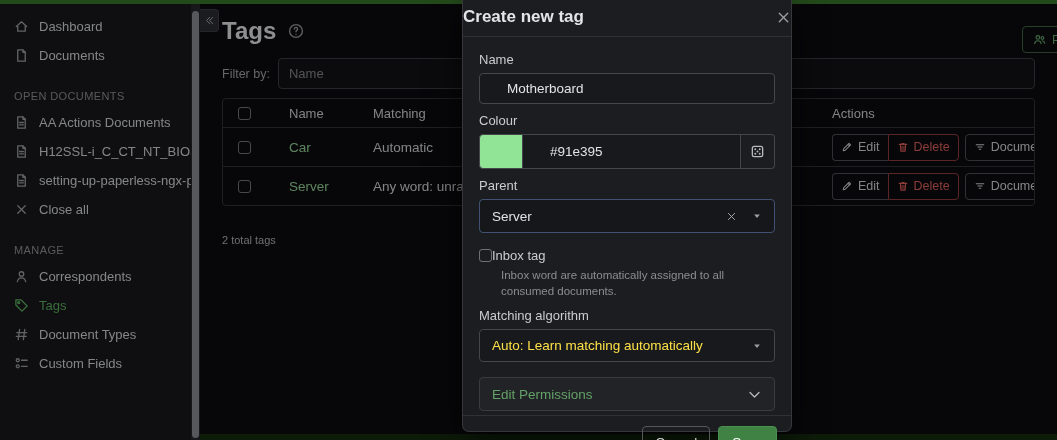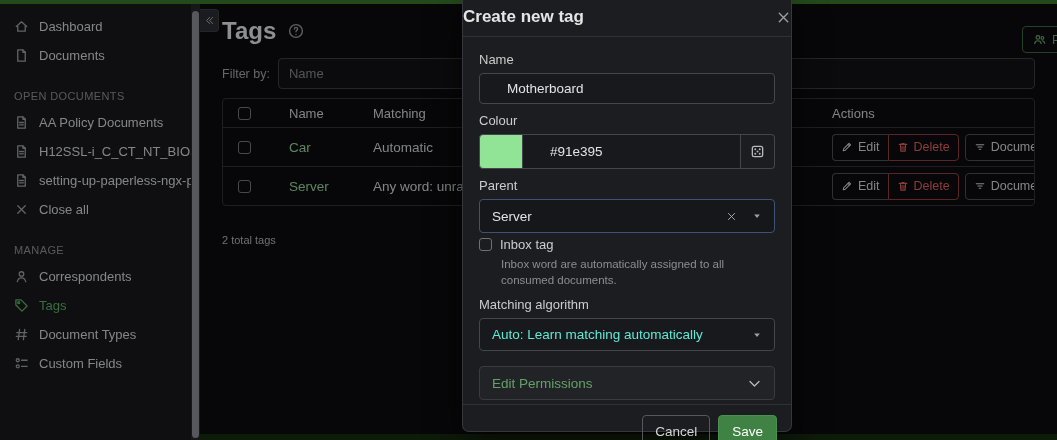--- a/index.html
+++ b/index.html
@@ -69,24 +69,24 @@
   .inp { width:100%; height:31px; background:#18191c; border:1px solid #45464c; border-radius:4px; color:#e2e3e5; padding:0 27px; font-size:13.5px; outline:none; font-family:inherit; }
   .colour-row { display:flex; height:35px; }
   .swatch { width:44px; flex:none; border:1px solid #45464c; border-radius:4px 0 0 4px; }
   .colour-input { height:35px; border-radius:0; border-left:none; flex:1; min-width:0; }
   .dice-btn { width:34px; flex:none; border:1px solid #45464c; border-left:none; border-radius:0 4px 4px 0; background:transparent; color:#b9babd; display:flex; align-items:center; justify-content:center; cursor:pointer; }
   .dice-btn .icon { width:15px; height:15px; }
   .ng-select { height:34px; border:1px solid #415174; border-radius:4px; display:flex; align-items:center; padding:0 12px; font-size:13.5px; color:#e2e3e5; background:#16171b; cursor:pointer; }
   .ng-right { margin-left:auto; display:flex; align-items:center; gap:15px; color:#a9aaad; }
   .ng-clear { width:11px; height:11px; display:inline-flex; cursor:pointer; }
   .caret { width:10px; height:10px; display:inline-flex; color:#9fa0a3; }
-  .inbox-row { display:flex; align-items:center; gap:8px; margin-top:4px; }
+  .inbox-row { display:flex; align-items:center; gap:0; margin-top:15px; }
   .inbox-row .f-label { margin:0; cursor:pointer; }
   .hint { font-size:11.5px; color:#8c8d91; margin:5px 0 0 22px; line-height:1.35; }
-  .select { width:100%; height:33px; background:#18191c; border:1px solid #45464c; border-radius:4px; color:#5eead4; padding:0 12px; font-size:13.5px; display:flex; align-items:center; justify-content:space-between; cursor:pointer; }
+  .select { width:100%; height:33px; background:#18191c; border:1px solid #45464c; border-radius:4px; color:#fde047; padding:0 12px; font-size:13.5px; display:flex; align-items:center; justify-content:space-between; cursor:pointer; }
   .accordion { margin-top:15px; height:34px; border:1px solid #3a3b40; background:#222327; border-radius:4px; display:flex; align-items:center; justify-content:space-between; padding:0 12px; font-size:13.5px; color:#63a167; cursor:pointer; }
   .accordion .icon { width:15px; height:15px; color:#b9babd; }
   .m-foot { border-top:1px solid #303137; padding:10px 14px; display:flex; justify-content:flex-end; gap:8px; flex:none; }
   .btn-cancel { height:32px; padding:0 12px; border:1px solid #56575c; border-radius:4px; color:#d3d4d6; font-size:13.5px; background:transparent; cursor:pointer; font-family:inherit; }
   .btn-save { height:32px; padding:0 13px; border:1px solid #4a9150; border-radius:4px; color:#fff; font-size:13.5px; background:#3f8243; cursor:pointer; font-family:inherit; }
 </style>
 </head>
 <body>
 
 <div class="topstrip"></div>
@@ -115,21 +115,21 @@
     <div class="side-section">
       <div class="side-header">OPEN DOCUMENTS</div>
       <div class="side-item">
         <span class="sicon" style="position: relative;">
           <svg viewBox="0 0 16 16" fill="none" stroke="currentColor" stroke-width="1.4" stroke-linecap="round" stroke-linejoin="round">
             <path d="M4 2h5.5L12 4.5V14H4z"></path>
             <path d="M9.5 2v2.5H12"></path>
             <path d="M6 8h4M6 10.5h4"></path>
           </svg>
         </span>
-        <span class="slbl">AA Policy Documents</span>
+        <span class="slbl">AA Actions Documents</span>
       </div>
       <div class="side-item">
         <span class="sicon" style="position: relative;">
           <svg viewBox="0 0 16 16" fill="none" stroke="currentColor" stroke-width="1.4" stroke-linecap="round" stroke-linejoin="round">
             <path d="M4 2h5.5L12 4.5V14H4z"></path>
             <path d="M9.5 2v2.5H12"></path>
             <path d="M6 8h4M6 10.5h4"></path>
           </svg>
         </span>
         <span class="slbl">H12SSL-i_C_CT_NT_BIOS_3.3_rele...</span>

